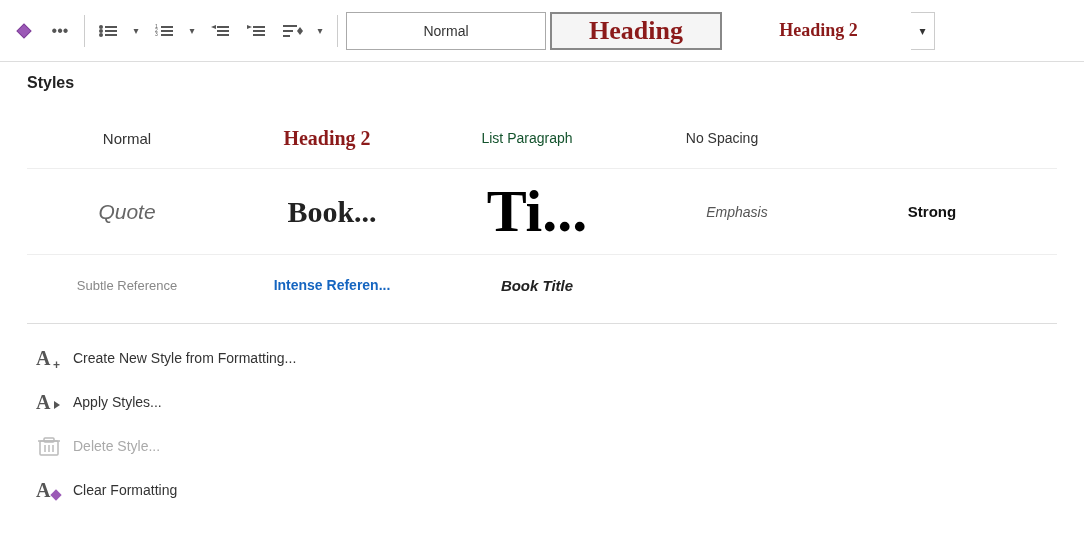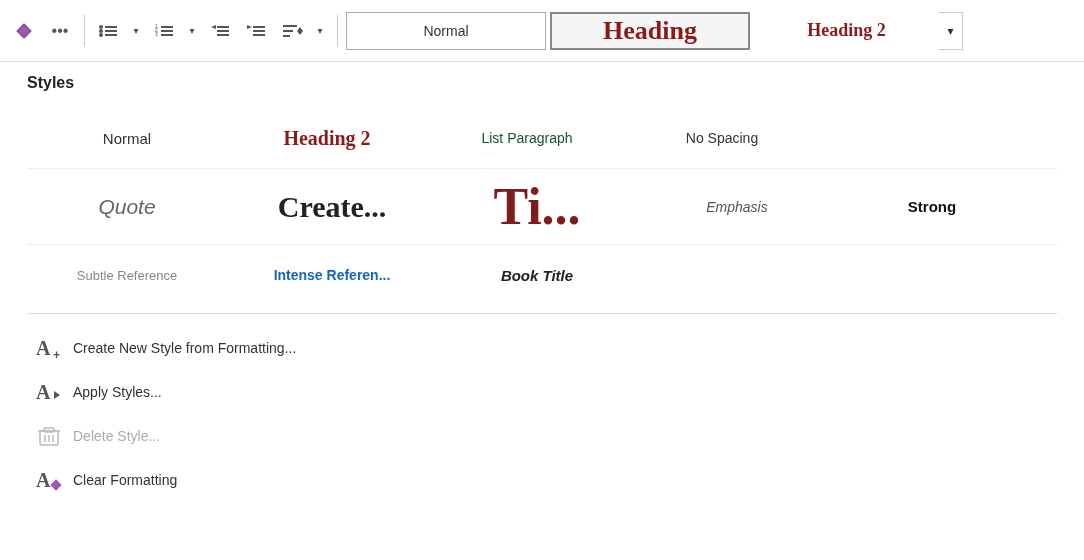--- a/index.html
+++ b/index.html
@@ -65,21 +65,21 @@
 
     .style-normal-box {
       width: 200px;
       border: 1px solid #aaa;
       display: flex;
       align-items: center;
       justify-content: center;
     }
 
     .style-heading-box {
-      width: 200px;
+      width: 172px;
       border: 2px solid #888;
       background: #f5f5f5;
       display: flex;
       align-items: center;
       justify-content: center;
       color: #8B1A1A;
       font-size: 28px;
       font-weight: bold;
       font-family: 'Times New Roman', serif;
       overflow: hidden;
@@ -178,22 +178,22 @@
 
     .style-subtitle {
       font-size: 30px;
       font-weight: bold;
       color: #222;
       font-family: 'Times New Roman', serif;
       min-width: 210px;
     }
 
     .style-title-large {
-      font-size: 52px;
-      color: #7f1d1d;
+      font-size: 60px;
+      color: #000000;
       font-family: 'Times New Roman', serif;
       font-weight: bold;
       min-width: 200px;
       overflow: hidden;
     }
 
     .style-emphasis {
       font-size: 14px;
       color: #555;
       font-style: italic;
@@ -385,21 +385,21 @@
       <div class="style-cell style-no-spacing">
         <span>No Spacing</span>
       </div>
     </div>
 
     <div class="styles-row">
       <div class="style-cell style-quote">
         <span>Quote</span>
       </div>
       <div class="style-cell style-subtitle">
-        <span>Create...</span>
+        <span>Book...</span>
       </div>
       <div class="style-cell style-title-large">
         <span>Ti...</span>
       </div>
       <div class="style-cell style-emphasis">
         <span>Emphasis</span>
       </div>
       <div class="style-cell style-strong">
         <span>Strong</span>
       </div>

